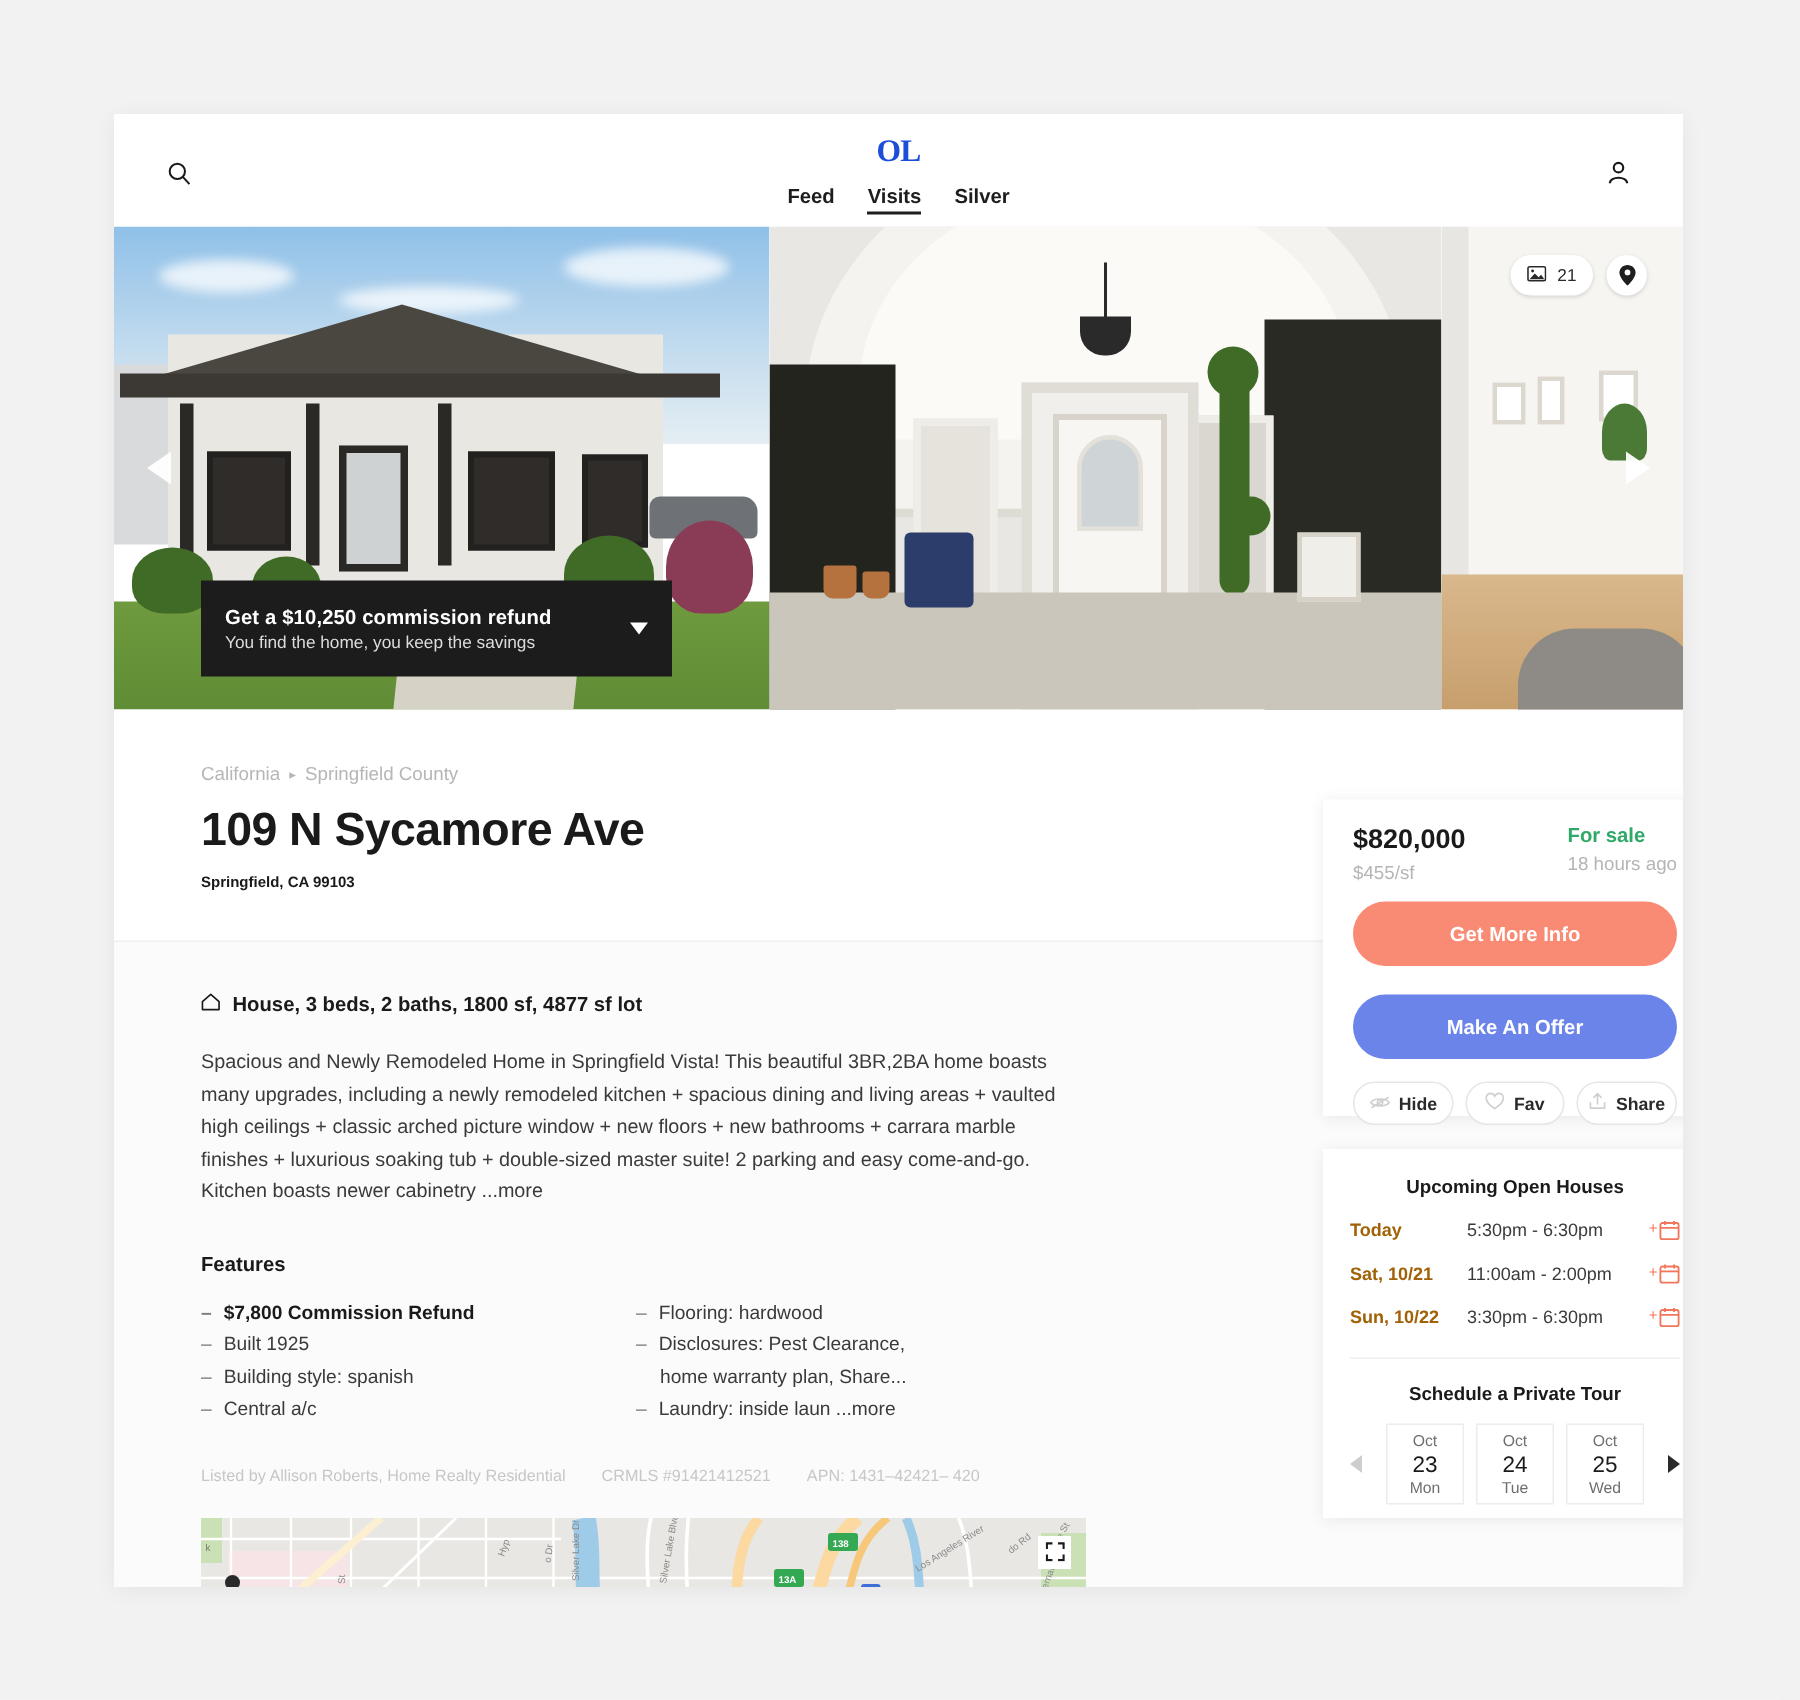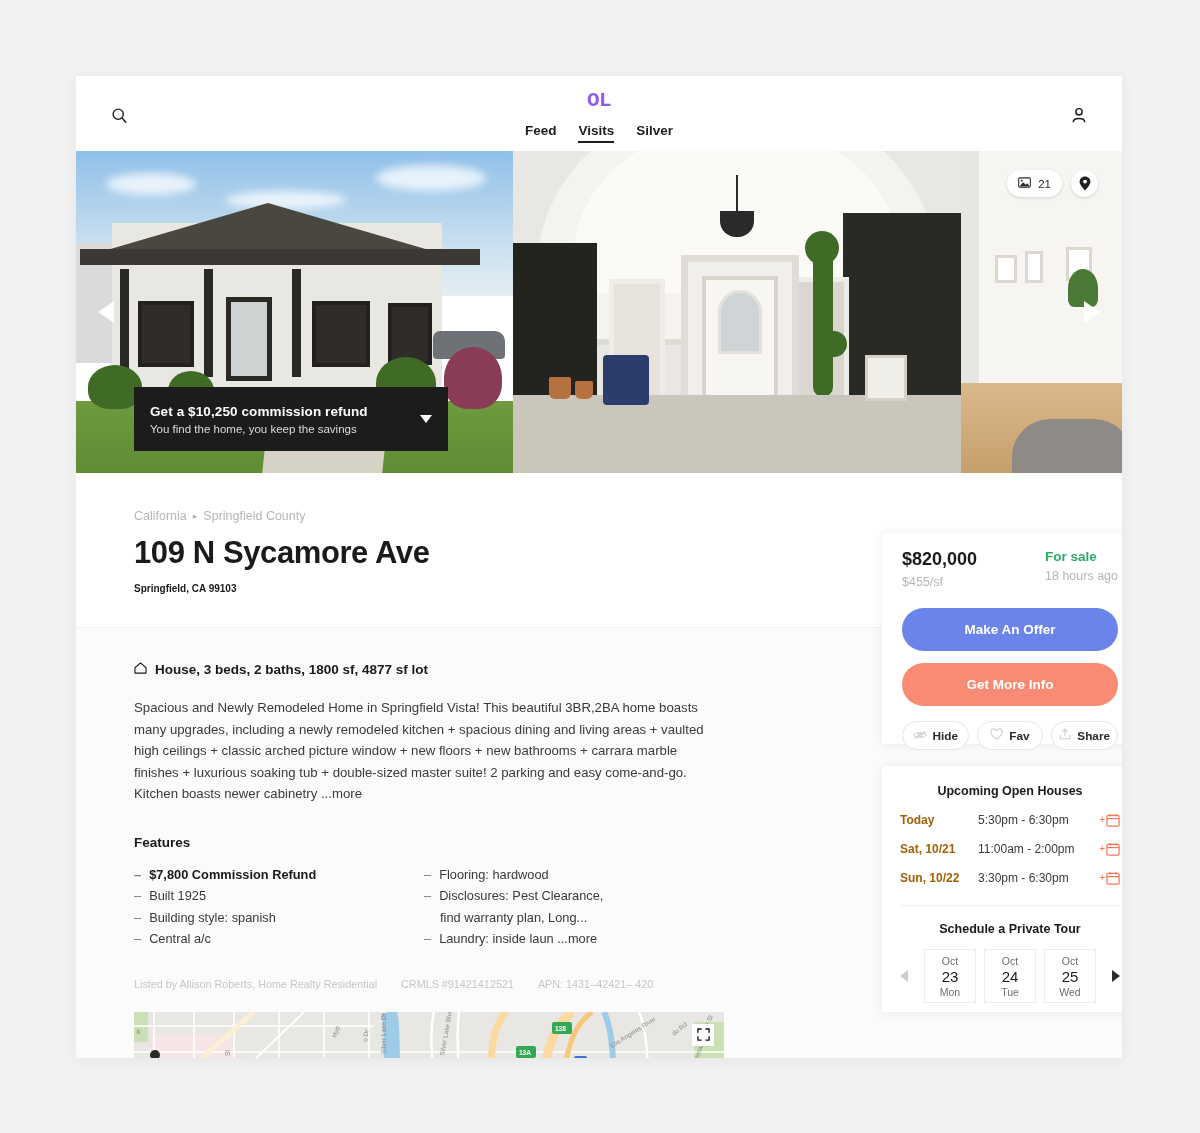--- a/index.html
+++ b/index.html
@@ -42,22 +42,22 @@
     width: 22px; height: 22px;
     display: flex; align-items: center; justify-content: center;
     cursor: pointer;
   }
   .brand-block {
     position: absolute; left: 0; right: 0; top: 14px;
     display: flex; flex-direction: column; align-items: center;
   }
   .logo {
     font-size: 21px; font-weight: bold; letter-spacing: -0.5px;
-    color: #8b5cf6; line-height: 1;
-    font-family: Liberation Mono, monospace;
+    color: #1d4ed8; line-height: 1;
+    font-family: Liberation Serif, serif;
   }
   .nav {
     display: flex; gap: 22px; margin-top: 12px;
   }
   .nav-item {
     font-size: 13.5px; font-weight: bold; color: #1d1d1d;
     cursor: pointer; padding-bottom: 3px;
     border-bottom: 2px solid transparent;
   }
   .nav-item.active { border-bottom-color: #1d1d1d; }
@@ -563,21 +563,21 @@
       <div class="feat-col">
         <div class="feat-li">
               <span class="dash">–</span>
               <span>Flooring: hardwood</span>
             </div>
         <div class="feat-li">
               <span class="dash">–</span>
               <span>Disclosures: Pest Clearance,</span>
             </div>
         <div class="feat-li cont">
-              <span>find warranty plan, Long...</span>
+              <span>home warranty plan, Share...</span>
             </div>
         <div class="feat-li">
               <span class="dash">–</span>
               <span class="more">Laundry: inside laun ...more</span>
             </div>
       </div>
     </div>
 
     <div class="listing-meta">
       <span>Listed by Allison Roberts, Home Realty Residential</span>
@@ -659,22 +659,22 @@
     <div class="price-row">
       <div>
         <div class="price-main">$820,000</div>
         <div class="price-sf">$455/sf</div>
       </div>
       <div>
         <div class="status">For sale</div>
         <div class="status-time">18 hours ago</div>
       </div>
     </div>
+    <button class="cta cta-info">Get More Info</button>
     <button class="cta cta-offer">Make An Offer</button>
-    <button class="cta cta-info">Get More Info</button>
     <div class="minor-row">
       <button class="minor-btn">
         <span>
           <svg width="14" height="10" viewBox="0 0 16 11">
                 <path d="M1 5.5 C3.2 2 12.8 2 15 5.5 C12.8 9 3.2 9 1 5.5 Z" fill="none" stroke="#cfcfcf" stroke-width="1.2"></path>
                 <circle cx="8" cy="5.5" r="2" fill="none" stroke="#cfcfcf" stroke-width="1.2"></circle>
                 <line x1="1.5" y1="9.5" x2="14.5" y2="1.5" stroke="#cfcfcf" stroke-width="1.2"></line>
               </svg>
         </span>
         <span>Hide</span>

